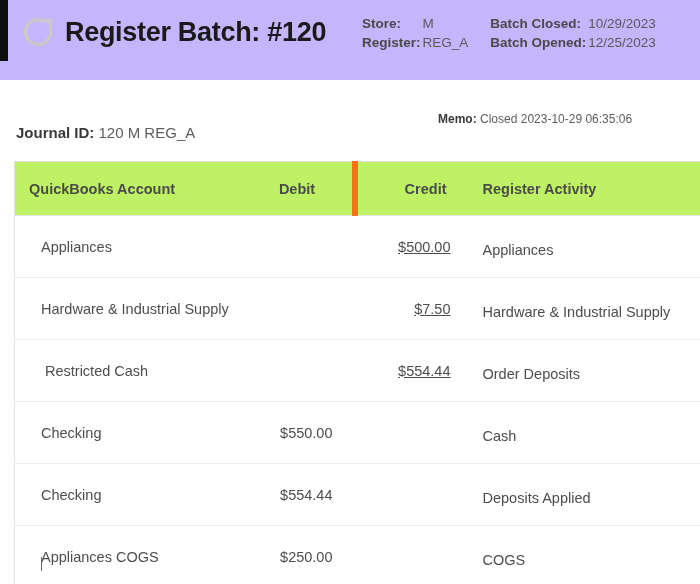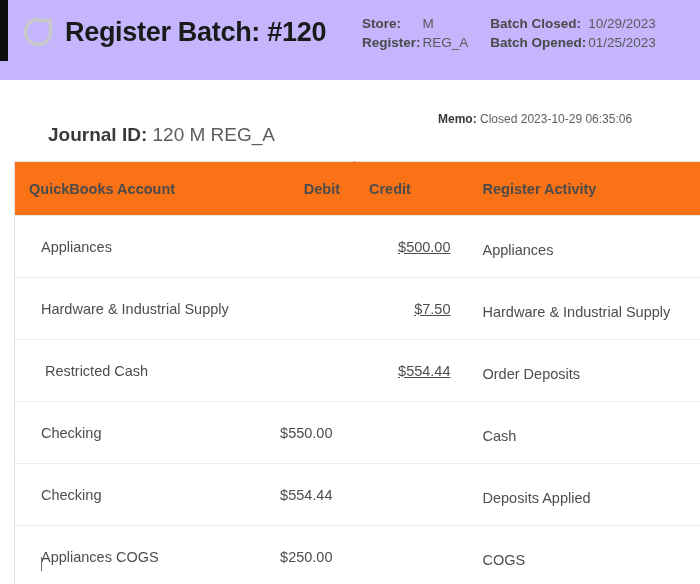--- a/index.html
+++ b/index.html
@@ -91,24 +91,23 @@
     position: absolute;
     top: 112px;
     left: 0;
     width: 700px;
     height: 42px;
   }
   .journal-id {
     position: absolute;
     left: 16px;
     top: 12px;
-    font-size: 19px;
+    font-size: 15px;
     color: #5d5d5d;
     white-space: nowrap;
-    margin-left: 32px;
   }
   .journal-id .lbl {
     font-weight: bold;
     color: #3a3a3a;
   }
   .memo {
     position: absolute;
     left: 438px;
     top: 0px;
     font-size: 12px;
@@ -129,40 +128,39 @@
     border-collapse: collapse;
     table-layout: fixed;
     font-size: 14.5px;
   }
   .ledger-table col.c-account  { width: 228px; }
   .ledger-table col.c-debit    { width: 112px; }
   .ledger-table col.c-credit   { width: 106px; }
   .ledger-table col.c-activity { width: 274px; }
 
   .ledger-table thead th {
-    background: #f97316;
+    background: #bef264;
     font-size: 14.5px;
     font-weight: bold;
     color: #4b4b4b;
     height: 54px;
     padding: 0 14px;
     box-sizing: border-box;
     border-top: 1px solid #e2e2e2;
     border-bottom: 1px solid #e6e6e6;
     vertical-align: middle;
   }
   .ledger-table thead th.th-account {
     text-align: left;
     border-left: 1px solid #e2e2e2;
   }
   .ledger-table thead th.th-debit {
-    text-align: right;
-    border-right: 1px solid #f97316;
-  }
-  .ledger-table thead th.th-credit { text-align: left; }
+    border-right: 6px solid #f97316;
+  }
+  .ledger-table thead th.th-credit { text-align: right; }
   .ledger-table thead th.th-activity {
     text-align: left;
     padding-left: 22px;
   }
 
   .ledger-table tbody td {
     height: 62px;
     padding: 0 10px;
     box-sizing: border-box;
     color: #4d4d4d;
@@ -217,21 +215,21 @@
 
   <div class="meta-grid">
     <span class="meta-label">Store:</span>
     <span class="meta-value">M</span>
     <span class="meta-label">Batch Closed:</span>
     <span class="meta-value val-date">10/29/2023</span>
 
     <span class="meta-label">Register:</span>
     <span class="meta-value">REG_A</span>
     <span class="meta-label">Batch Opened:</span>
-    <span class="meta-value val-date">01/25/2023</span>
+    <span class="meta-value val-date">12/25/2023</span>
   </div>
 </div>
 
 <div class="subhead">
   <div class="journal-id">
     <span class="lbl">Journal ID:</span>
     <span>120 M REG_A</span>
   </div>
   <div class="memo">
     <span class="lbl">Memo:</span>

